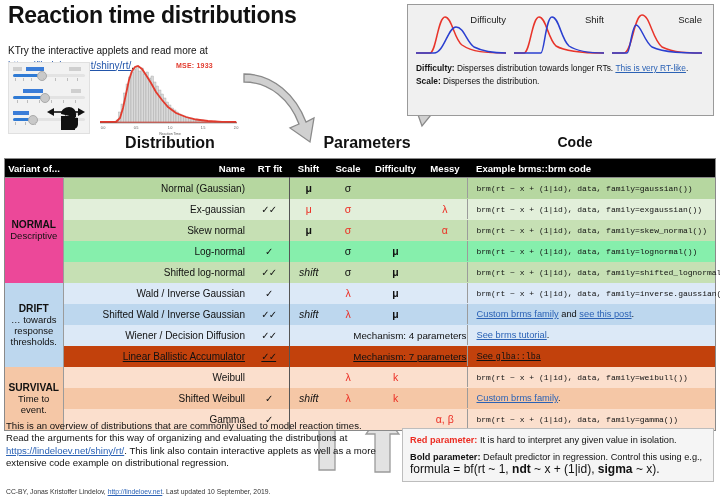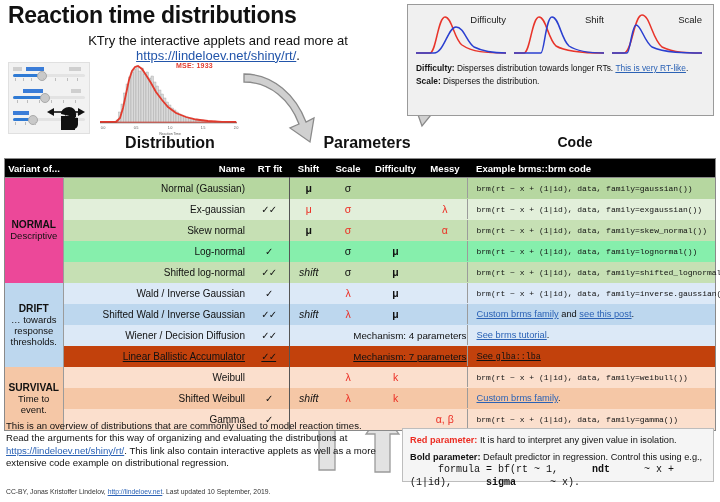--- a/index.html
+++ b/index.html
@@ -9,21 +9,21 @@
     font-family:"Liberation Sans", sans-serif;
     color:#111;
     overflow:hidden;
     position:relative;
   }
   a{color:#2255aa;text-decoration:underline;}
 
   
   .hdr{position:absolute;left:8px;top:2px;width:420px;}
   .title{font-size:23px;font-weight:bold;letter-spacing:-0.3px;line-height:26px;margin:0;}
-  .subtitle{font-size:13px;line-height:14.5px;margin-top:6px;text-align:center;}
+  .subtitle{font-size:10px;line-height:14.5px;margin-top:16px;}
 
   
   .shiny{position:absolute;left:8px;top:62px;width:80px;height:70px;background:#f2f2f2;border:1px solid #e0e0e0;overflow:hidden;}
   .sl-group{position:absolute;left:4px;width:72px;}
   .sl-lbls{position:relative;height:5px;}
   .sl-lbl{position:absolute;height:4px;background:#cfcfcf;top:0;}
   .sl-lbl.blue{background:#3b7dd8;}
   .sl-track{position:relative;height:3px;background:#e3e3e3;margin-top:2px;border-radius:2px;}
   .sl-fill{position:absolute;left:0;top:0;height:3px;background:#2f7ad4;border-radius:2px;}
   .sl-knob{position:absolute;top:-3px;width:8px;height:8px;border-radius:50%;background:#c9c9c9;border:1px solid #aaa;}
@@ -91,21 +91,21 @@
 
   
   .foot-left{position:absolute;left:6px;top:420px;width:370px;font-size:9.6px;line-height:12.4px;color:#111;}
   .foot-left a{color:#2b62b5;}
   .credit{position:absolute;left:6px;top:488px;font-size:6.8px;color:#333;}
   .credit a{color:#2b62b5;}
 
   .fr-box{position:absolute;left:402px;top:428px;width:310px;height:52px;background:#f5f5f5;border:1px solid #bdbdbd;}
   .fr-line{margin:5px 7px 0 7px;font-size:9.2px;line-height:12px;color:#111;}
   .fr-line b{font-weight:bold;}
-  .fr-line .mono{font-family:Liberation Mono, monospace;font-size:10px;margin-left:28px;}
+  .fr-line .mono{font-family:Liberation Sans, sans-serif;font-size:12px;}
 </style>
 </head>
 <body>
 
 <div class="hdr">
   <div class="title">Reaction time distributions</div>
   <div class="subtitle">
     <span>KTry the interactive applets and read more at</span><br>
     <a href="#">https://lindeloev.net/shiny/rt/</a><span>.</span>
   </div>

